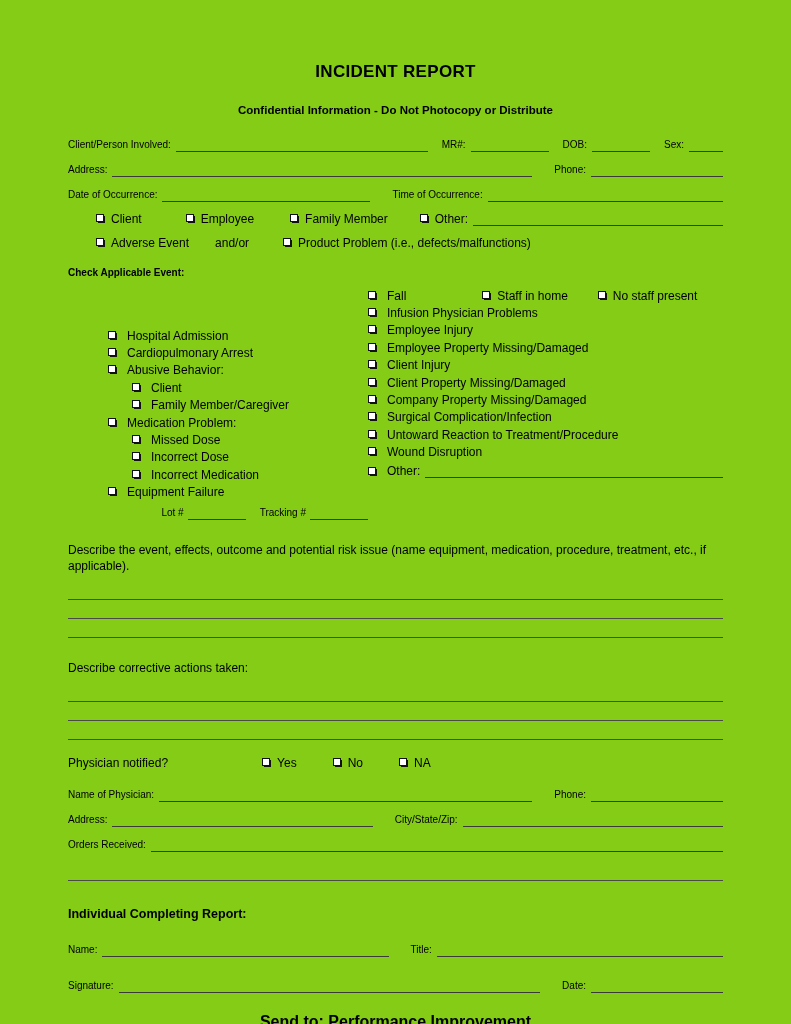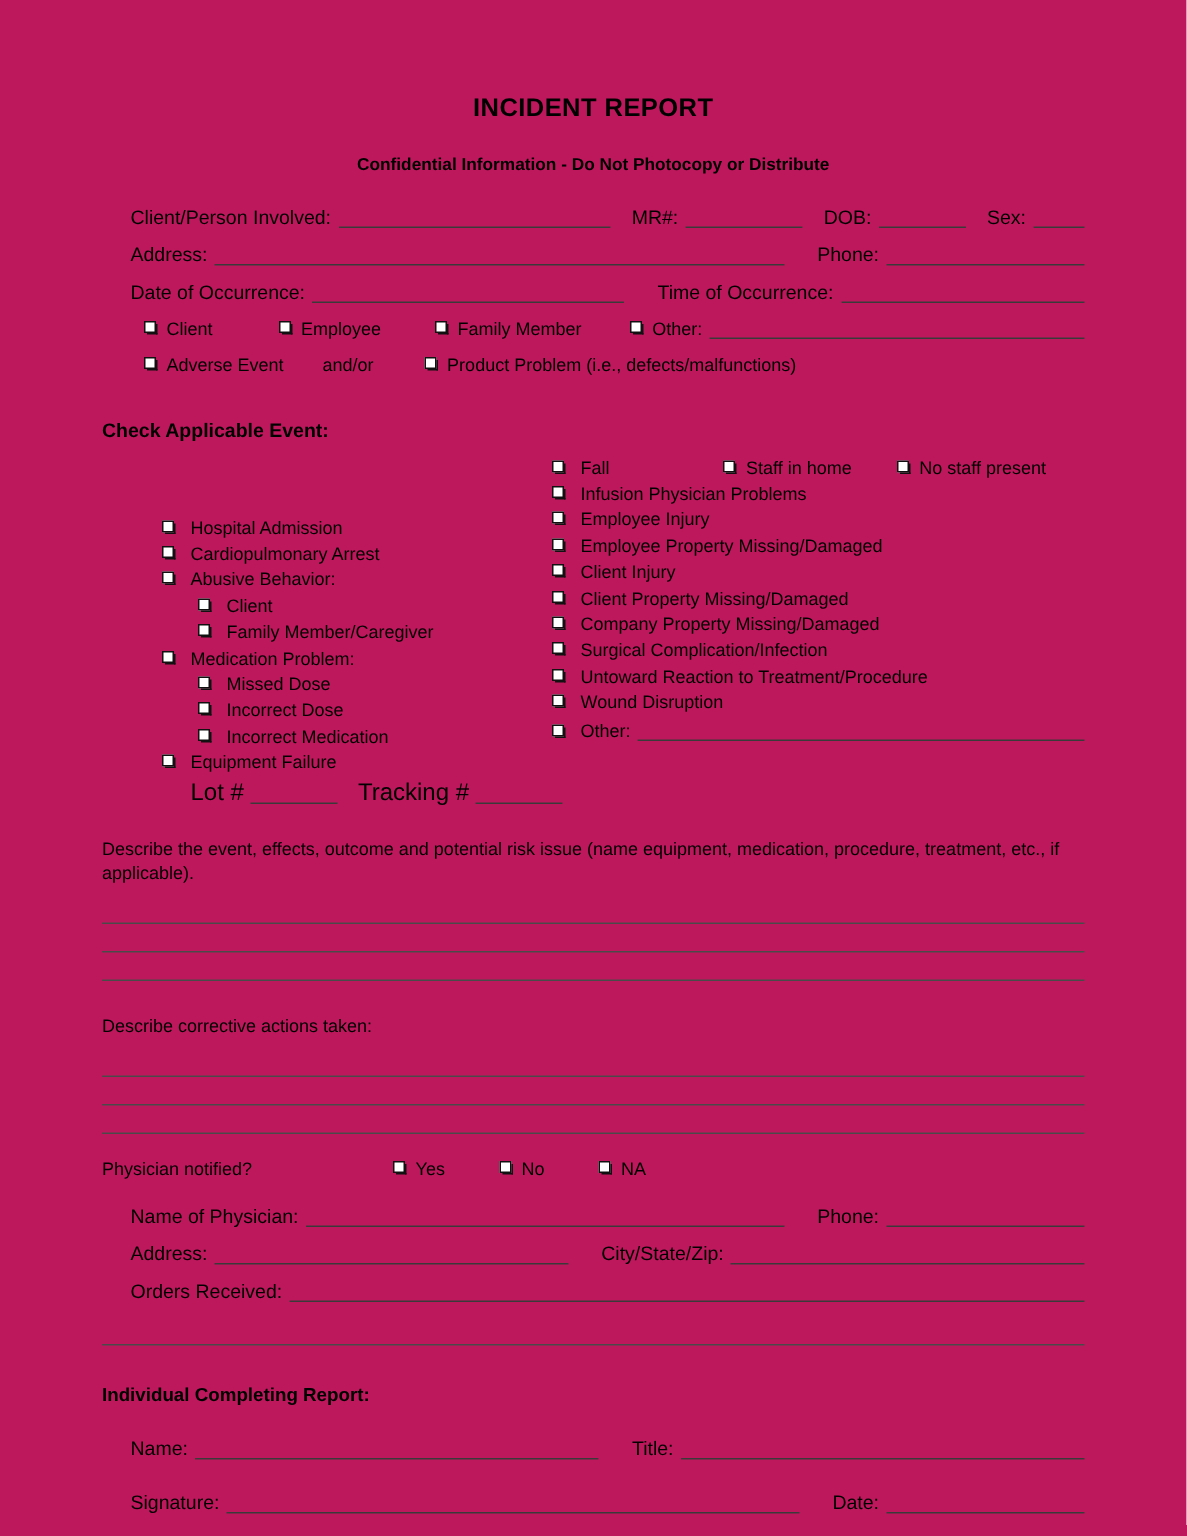--- a/index.html
+++ b/index.html
@@ -11,21 +11,21 @@
     width: 791px;
     height: 1024px;
     font-family: "Liberation Sans", sans-serif;
     color: #000000;
     -webkit-font-smoothing: antialiased;
   }
   .page {
     position: relative;
     width: 791px;
     height: 1024px;
-    background: #be185d;
+    background: #84cc16;
     box-sizing: border-box;
     padding: 0 68px;
   }
 
   
   .doc-title {
     text-align: center;
     font-size: 17px;
     font-weight: bold;
     letter-spacing: 0.3px;
@@ -37,24 +37,23 @@
     font-size: 11.5px;
     font-weight: bold;
     margin: 0;
     padding-top: 22px;
   }
 
   
   .field-row {
     display: flex;
     align-items: flex-end;
-    font-size: 13px;
+    font-size: 10px;
     margin-top: 11px;
     white-space: nowrap;
-    margin-left: 19px;
   }
   .lbl { flex: none; padding-right: 5px; line-height: 14px; }
   .rule {
     border-bottom: 1.4px solid #3a3a3a;
     height: 13px;
     flex: 1 1 auto;
     min-width: 10px;
   }
   .rule.w-mr   { flex: 0 0 78px; }
   .rule.w-dob  { flex: 0 0 58px; }
@@ -98,23 +97,23 @@
   }
   .who-item {
     display: flex;
     align-items: center;
     flex: none;
   }
   .who-item .cb { margin-right: 7px; }
 
   
   .sect-head {
-    font-size: 13px;
+    font-size: 10px;
     font-weight: bold;
-    margin-top: 29px;
+    margin-top: 17px;
   }
 
   
   .check-grid {
     display: flex;
     margin-top: 9px;
   }
   .col-left  { width: 300px; flex: none; padding-left: 40px; box-sizing: border-box; margin-top: 40px; }
   .col-right { flex: 1 1 auto; }
 
@@ -132,24 +131,25 @@
   .inline-extra {
     display: flex;
     align-items: center;
     margin-left: 0;
   }
   .inline-extra .cb { margin-right: 7px; }
 
   .lot-line {
     display: flex;
     align-items: flex-end;
-    font-size: 16px;
+    font-size: 10px;
     height: 19px;
     padding-left: 19px;
     white-space: nowrap;
+    justify-content: flex-end;
   }
   .lot-line .rule { flex: 0 0 58px; height: 12px; }
   .lot-line .lbl  { padding-right: 4px; }
   .lot-line .spacer { flex: 0 0 14px; }
 
   .other-row {
     display: flex;
     align-items: flex-end;
     font-size: 12px;
     height: 17.4px;

